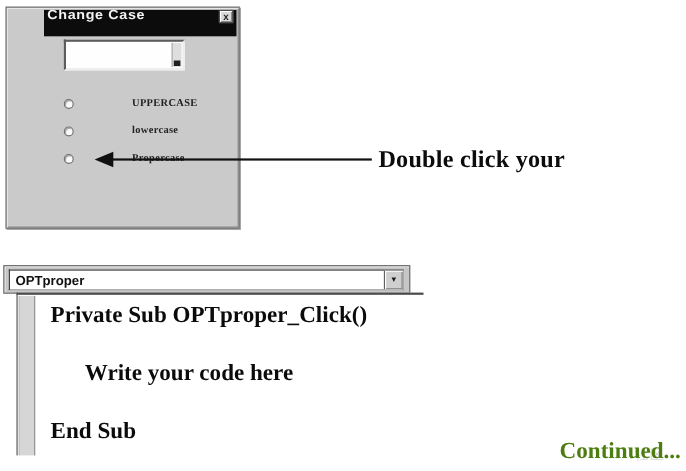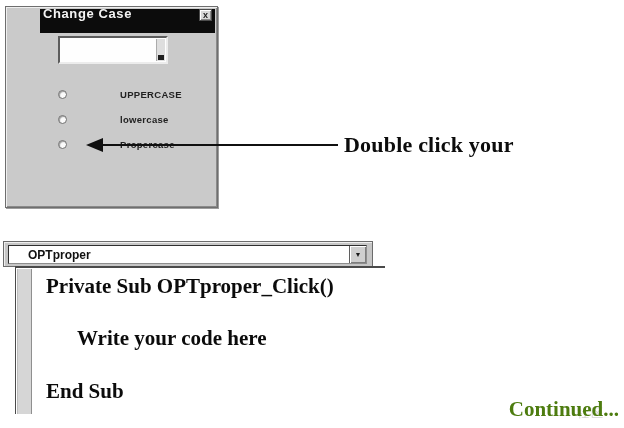--- a/index.html
+++ b/index.html
@@ -45,21 +45,21 @@
   .radio-row.r0 { top:81px; }
   .radio-row.r1 { top:106px; }
   .radio-row.r2 { top:131px; }
   .radio-circle {
     width:9px; height:9px; border-radius:50%; background:#fbfbfb;
     border:1px solid #6f6f6f; box-shadow: inset 1px 1px 1px #9f9f9f;
     flex:0 0 auto;
   }
   .radio-label {
     font-size:9.5px; font-weight:600; color:#222; letter-spacing:0.3px;
-    font-family:Liberation Sans, sans-serif; white-space:nowrap;padding-left:45px;
+    font-family:Liberation Serif, serif; white-space:nowrap;padding-left:45px;
   }
   .exit-btn {
     position:absolute; left:66px; top:151px; width:78px; height:23px;
     background:#d8d8d8; border:1px solid #3f3f3f;
     box-shadow: inset 1px 1px 0 #ffffff, inset -2px -2px 0 #9a9a9a;
     display:flex; align-items:center; justify-content:center;
     font-size:10px; font-weight:bold; color:#2a2a2a;
     font-family:"Liberation Sans", sans-serif; cursor:default;
   }
 
@@ -82,21 +82,21 @@
     background:#c6c6c6; border:1px solid #6b6b6b;
     box-shadow: inset 1px 1px 0 #eeeeee;
   }
   .combo {
     position:absolute; left:4px; top:3px; width:359px; height:19px;
     background:#ffffff; border-top:1px solid #2f2f2f; border-left:1px solid #2f2f2f;
     border-right:1px solid #8d8d8d; border-bottom:1px solid #8d8d8d;
     display:flex; align-items:center;
   }
   .combo-text {
-    padding-left:19px; font-size:12px; font-weight:bold; color:#111;
+    padding-left:5px; font-size:12px; font-weight:bold; color:#111;
     font-family:"Liberation Sans", sans-serif;
   }
   .combo-btn {
     margin-left:auto; width:17px; height:100%; background:#cfcfcf;
     border-left:1px solid #5f5f5f;
     box-shadow: inset 1px 1px 0 #ffffff, inset -1px -1px 0 #7d7d7d;
     display:flex; align-items:center; justify-content:center;
     font-size:7px; color:#1b1b1b;
   }
   .code-panel {

